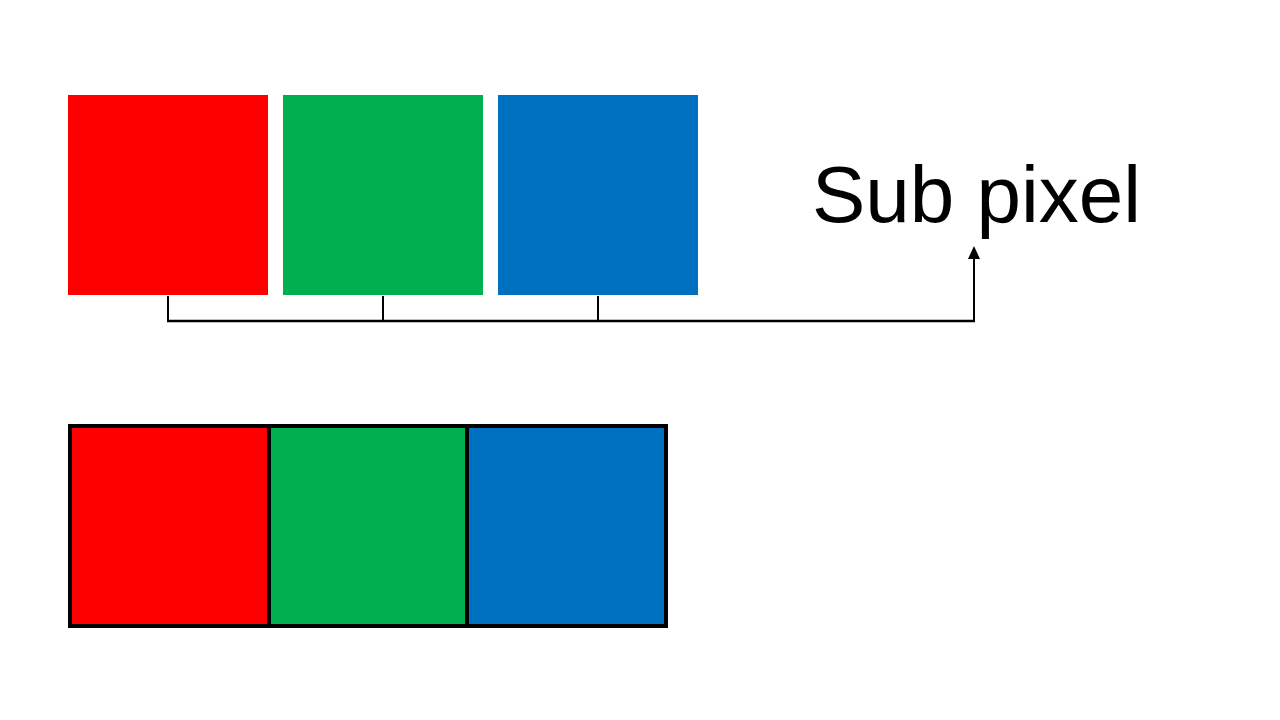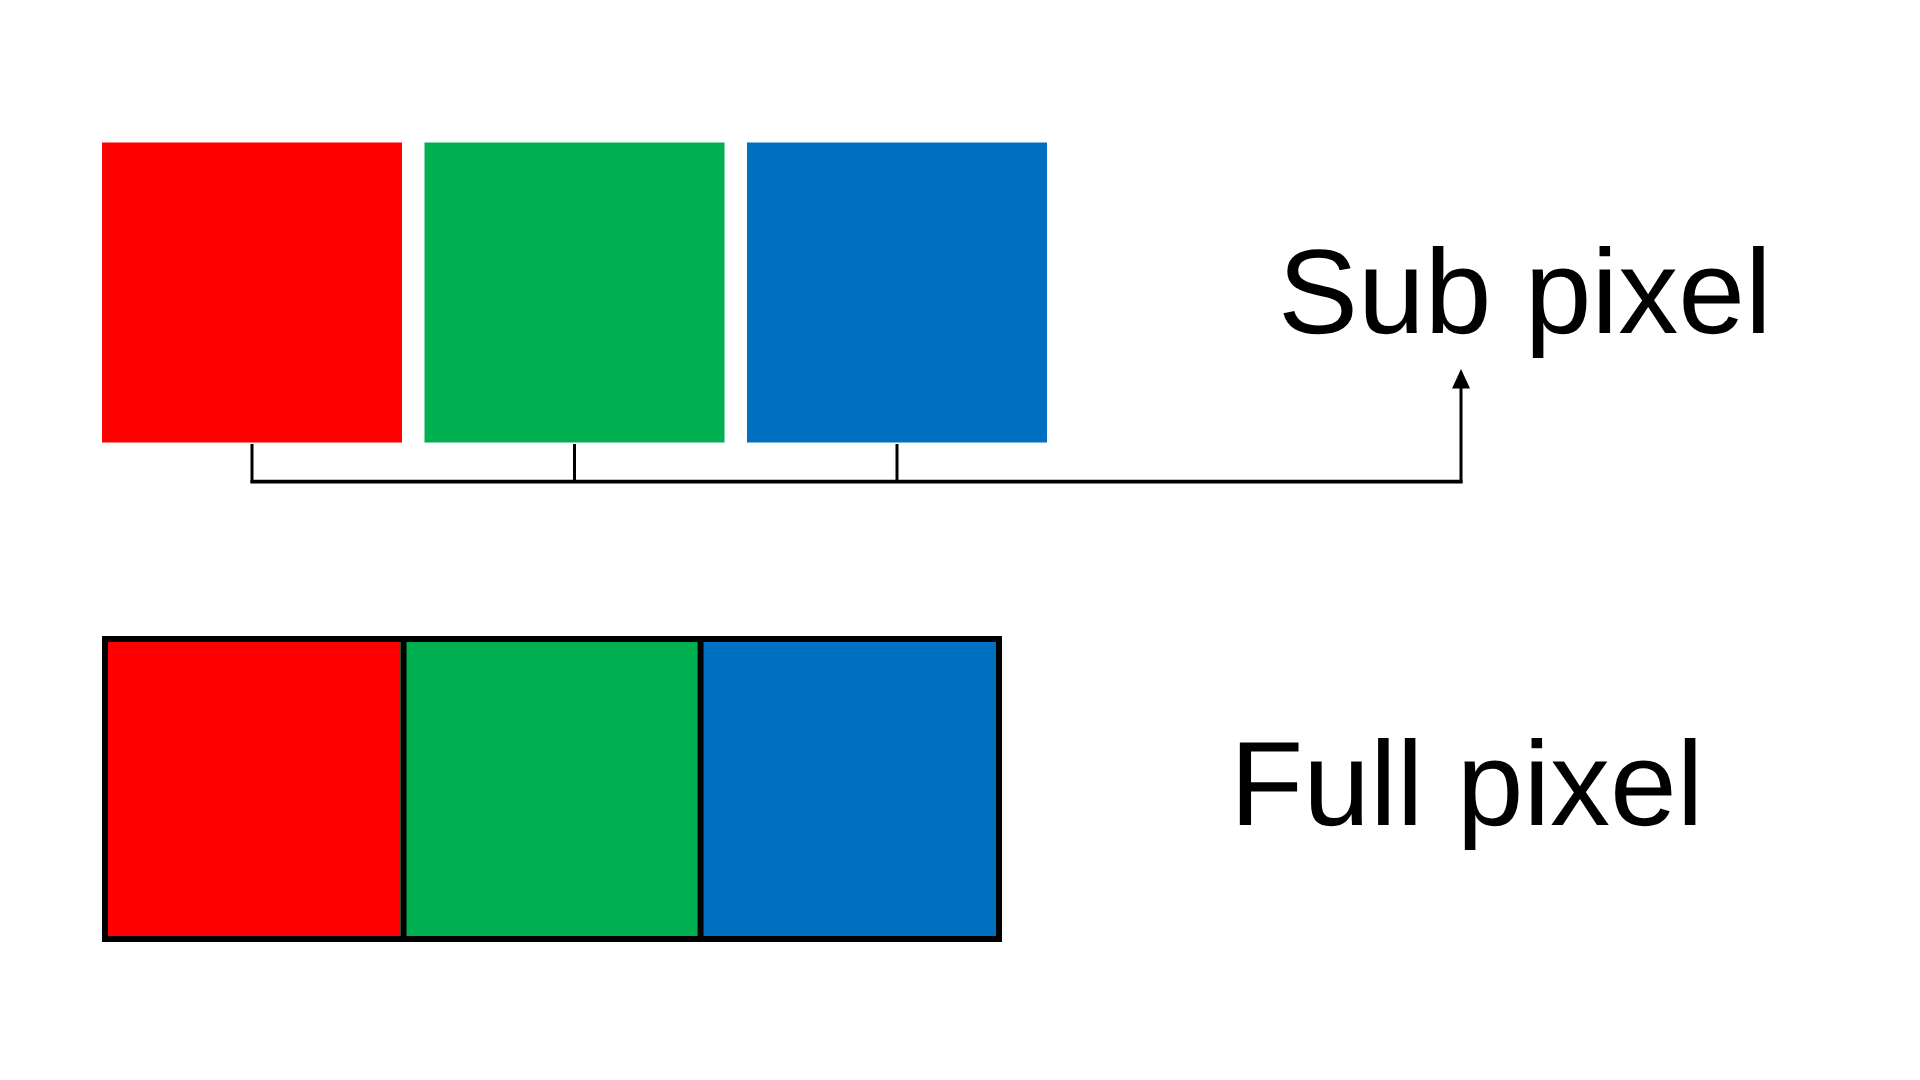--- a/index.html
+++ b/index.html
@@ -46,21 +46,21 @@
   }
 
   
   .big-label {
     position: absolute;
     font-size: 80px;
     line-height: 1.2;
     color: var(--text, #000000);
     white-space: nowrap;
   }
-  .sub-pixel-label { left: 852px; top: 147px; }
+  .sub-pixel-label { left: 812px; top: 147px; }
   .full-pixel-label { left: 820px; top: 475px; }
 
   
   .full-pixel-box {
     position: absolute;
     left: 68px;
     top: 424px;
     width: 600px;
     height: 204px;
     box-sizing: border-box;
@@ -89,21 +89,20 @@
     <line x1="168" y1="296" x2="168" y2="322" stroke-width="2"></line>
     <line x1="383" y1="296" x2="383" y2="322" stroke-width="2"></line>
     <line x1="598" y1="296" x2="598" y2="322" stroke-width="2"></line>
     <line x1="167" y1="321" x2="975" y2="321" stroke-width="2.5"></line>
     <line x1="974" y1="322" x2="974" y2="256" stroke-width="2"></line>
     <polygon points="974,246 968,259 980,259"></polygon>
   </svg>
 
   <div class="big-label sub-pixel-label">Sub pixel</div>
 
-  <div class="big-label full-pixel-label">Full pixel</div>
 
   <div class="full-pixel-box">
       <div class="pixel-cell" style="background: rgb(255, 0, 0);"></div>
       <div class="pixel-cell" style="background: rgb(0, 176, 80);"></div>
       <div class="pixel-cell" style="background: rgb(0, 112, 192);"></div>
     </div>
 
 </div>
 
 </body></html>

